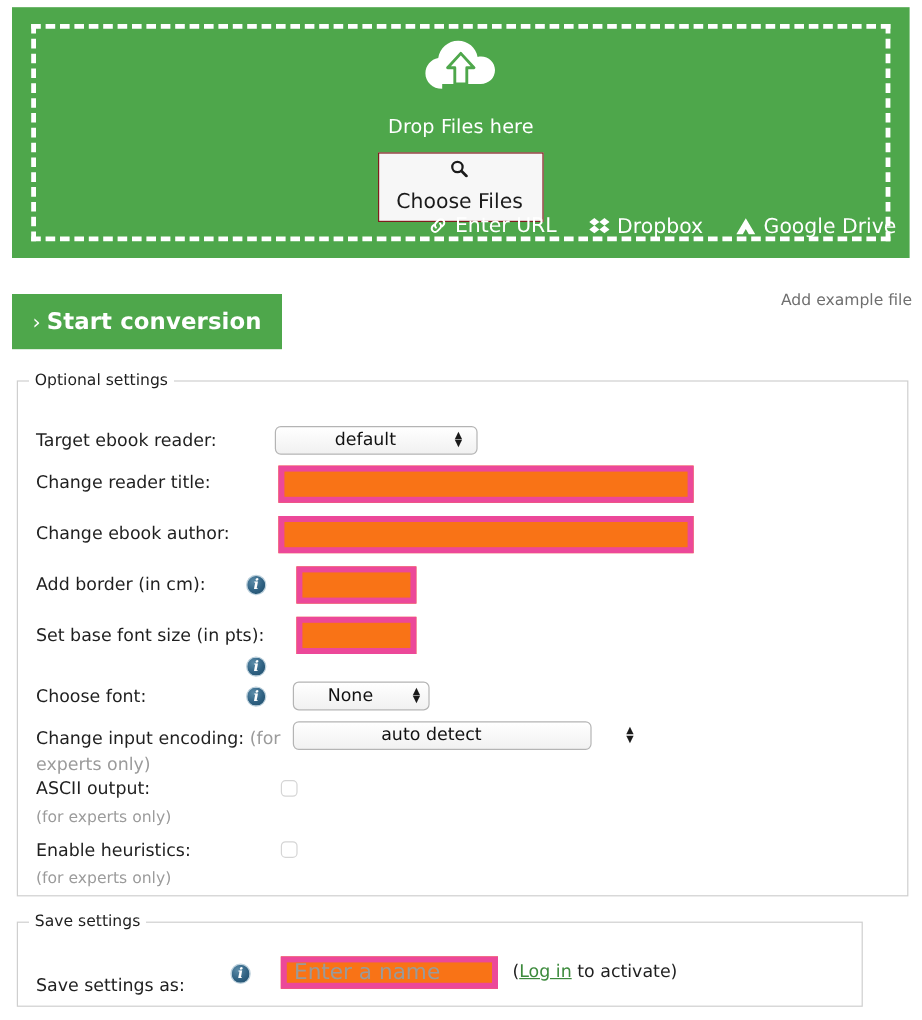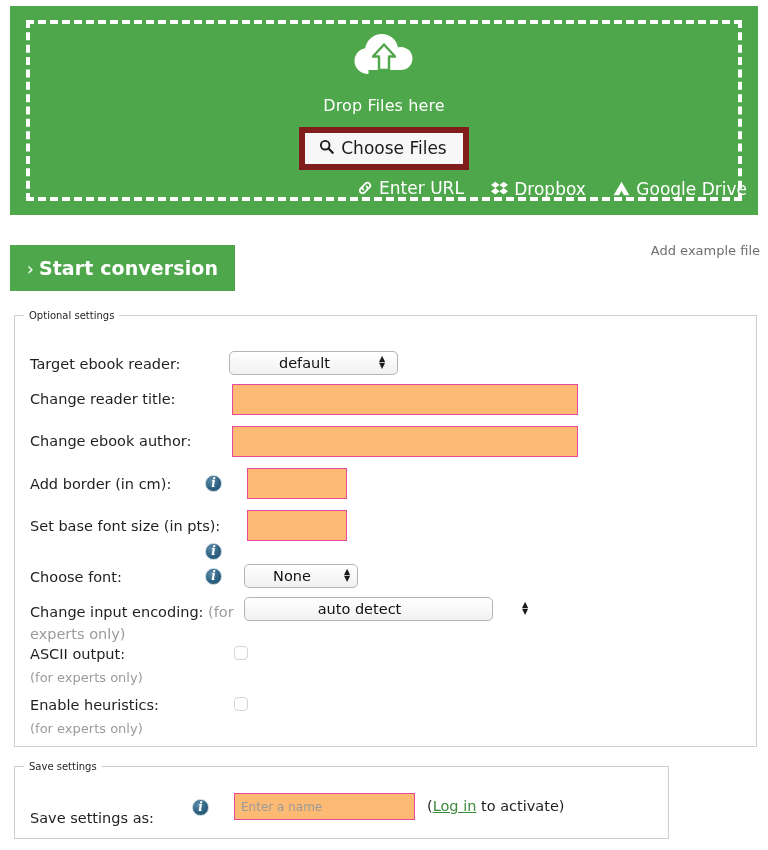--- a/index.html
+++ b/index.html
@@ -61,26 +61,27 @@
     position: absolute;
     left: 0; right: 0;
     top: 121px;
     text-align: center;
   }
   .choose-files {
     display: inline-flex;
     align-items: center;
     gap: 7px;
     background: #f7f7f7;
-    border: 6px solid #7f1d1d;
+    border: 1px solid #7f1d1d;
     color: #1b1b1b;
     font-size: 17px;
     padding: 5px 16px 6px 14px;
     cursor: pointer;
     font-family: "DejaVu Sans", "Liberation Sans", sans-serif;
+    flex-direction: column;
   }
   .choose-files .glyph { font-size: 16px; font-weight: bold; line-height: 1; }
 
   .source-links {
     position: absolute;
     left: 0; right: 0;
     top: 172px;
     text-align: right;
     color: #ffffff;
     font-size: 17px;
@@ -127,35 +128,35 @@
 
   
   fieldset.panel {
     position: absolute;
     margin: 0;
     border: 1px solid #cfcfcf;
     padding: 0;
     background: #ffffff;
   }
   fieldset.panel > legend {
-    font-size: 10px;
+    font-size: 13px;
     color: #1f1f1f;
     padding: 0 5px;
     margin-left: 9px;
   }
   #optional-settings {
     left: 14px;
     top: 310px;
     width: 743px;
     height: 437px;
   }
   #save-settings {
     left: 14px;
     top: 761px;
-    width: 655px;
+    width: 705px;
     height: 78px;
   }
 
   .rows { position: relative; padding: 0; }
 
   .row {
     position: absolute;
     left: 0;
     width: 100%;
   }
@@ -187,23 +188,23 @@
     font-weight: bold;
     font-style: italic;
     line-height: 15px;
     text-align: center;
     font-family: "DejaVu Serif", "Liberation Serif", serif;
     cursor: pointer;
   }
 
   .txt {
     position: absolute;
-    border: 1px solid #ec4899;
-    background: #fdba74;
-    font-size: 12px;
+    border: 5px solid #ec4899;
+    background: #f97316;
+    font-size: 18px;
     font-family: "DejaVu Sans", "Liberation Sans", sans-serif;
     color: #333;
     padding: 3px 6px;
     outline: none;
   }
   .txt::placeholder { color: #9a9a9a; }
 
   .sel {
     position: absolute;
     appearance: none;

